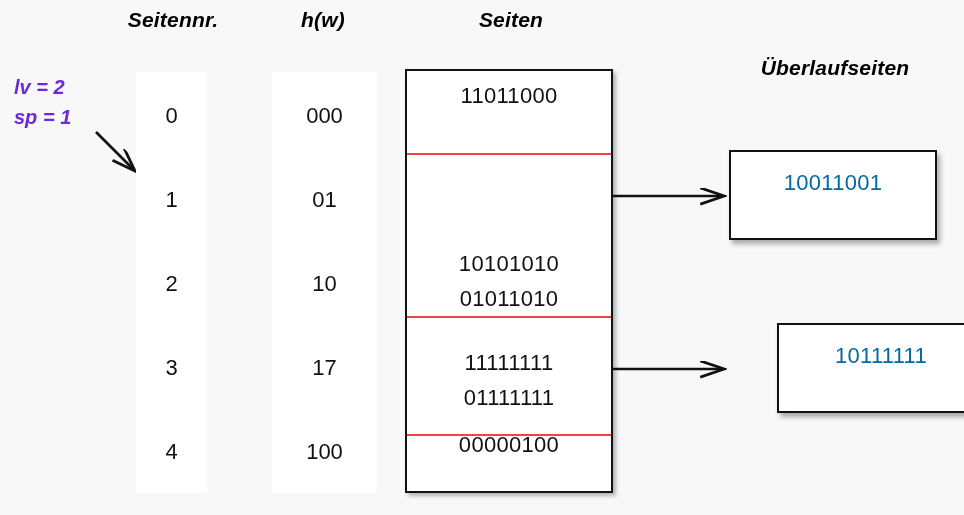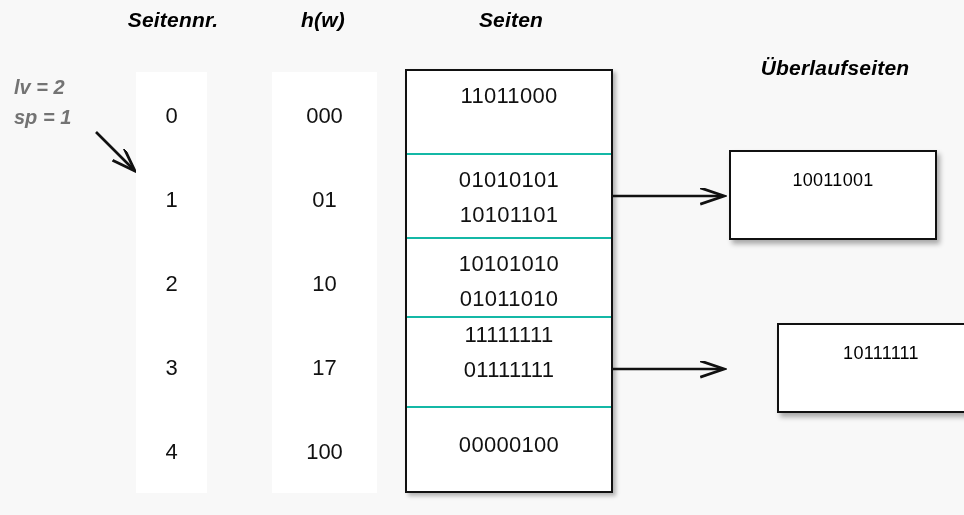--- a/index.html
+++ b/index.html
@@ -40,21 +40,21 @@
   
   #annot {
     position: absolute;
     left: 14px;
     top: 72px;
     font-style: italic;
     font-weight: 700;
     font-size: 20px;
     line-height: 30px;
     white-space: nowrap;
-    color: #737373;
+    color: #6d28d9;
   }
   #annot .ln { display: block; }
   #annot-arrow {
     position: absolute;
     left: 92px;
     top: 128px;
     width: 56px;
     height: 56px;
     pointer-events: none;
   }
@@ -90,21 +90,21 @@
     background: #ffffff;
     border: 2px solid #111;
     box-sizing: border-box;
     box-shadow: 3px 3px 4px rgba(0,0,0,0.28);
   }
   .page-row {
     position: absolute;
     left: 0;
     width: 100%;
     box-sizing: border-box;
-    border-bottom: 2px solid #14b8a6;
+    border-bottom: 2px solid #ef4444;
     text-align: center;
     padding-top: 7px;
   }
   .page-row:last-child { border-bottom: none; margin-top: 12px; }
   .page-row .rec {
     display: block;
     font-size: 22px;
     font-weight: 500;
     line-height: 35px;
     letter-spacing: 0.3px;
@@ -118,24 +118,24 @@
     height: 90px;
     background: #ffffff;
     border: 2px solid #111;
     box-sizing: border-box;
     box-shadow: 3px 4px 5px rgba(0,0,0,0.32);
     text-align: center;
   }
   .ov-box .rec {
     display: block;
     margin-top: 18px;
-    font-size: 18px;
+    font-size: 22px;
     font-weight: 500;
     letter-spacing: 0.3px;
-    color: #000000;
+    color: #0369a1;
   }
   #ov-1 { left: 729px; top: 150px; }
   #ov-2 { left: 729px; top: 323px; margin-left: 48px; }
 
   
   .connector {
     position: absolute;
     left: 611px;
     width: 122px;
     height: 24px;
@@ -180,29 +180,25 @@
     <div class="cell" style="top:115px">01</div>
     <div class="cell" style="top:199px">10</div>
     <div class="cell" style="top:283px">17</div>
     <div class="cell" style="top:367px">100</div>
   </div>
 
   <div id="pages-box">
     <div class="page-row" style="top:0px;   height:84px">
       <span class="rec">11011000</span>
     </div>
-    <div class="page-row" style="top:84px;  height:84px">
-      <span class="rec">01010101</span>
-      <span class="rec">10101101</span>
-    </div>
     <div class="page-row" style="top:168px; height:79px">
       <span class="rec">10101010</span>
       <span class="rec">01011010</span>
     </div>
-    <div class="page-row" style="top:239px; height:98px">
+    <div class="page-row" style="top:267px; height:98px">
       <span class="rec">11111111</span>
       <span class="rec">01111111</span>
     </div>
     <div class="page-row" style="top:337px; height:83px">
       <span class="rec">00000100</span>
     </div>
   </div>
 
   <svg class="connector" id="conn-1" viewBox="0 0 122 24">
     <defs>

